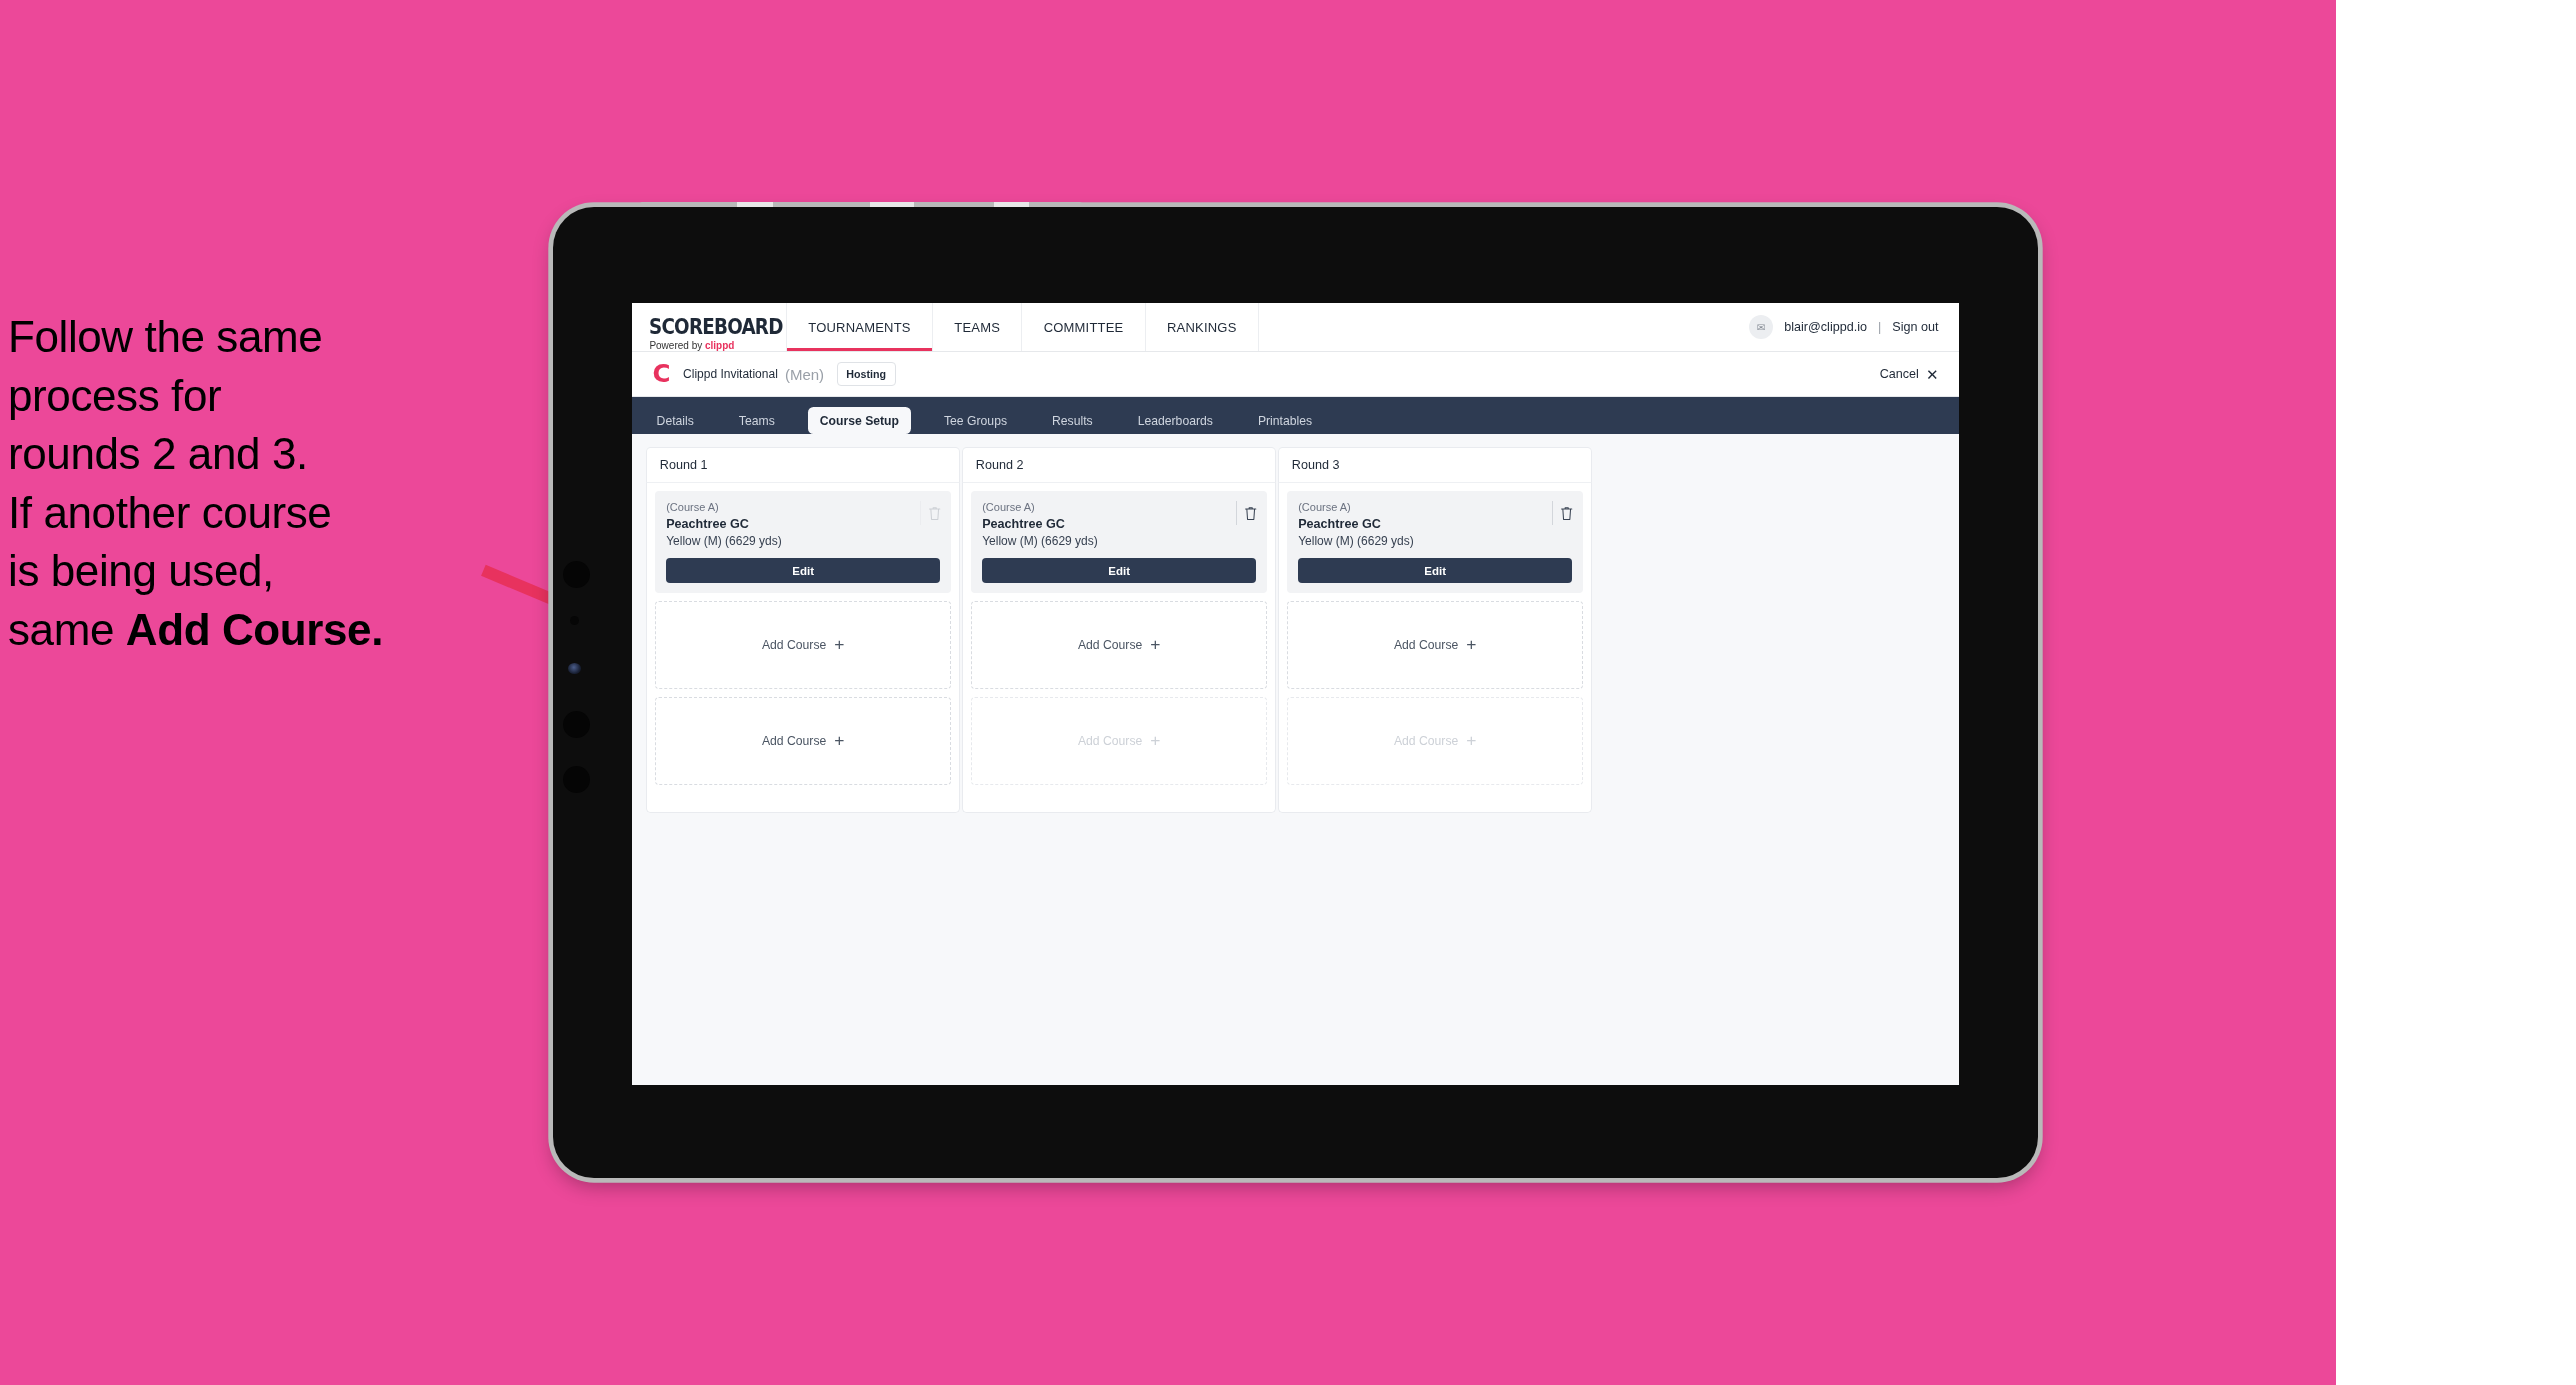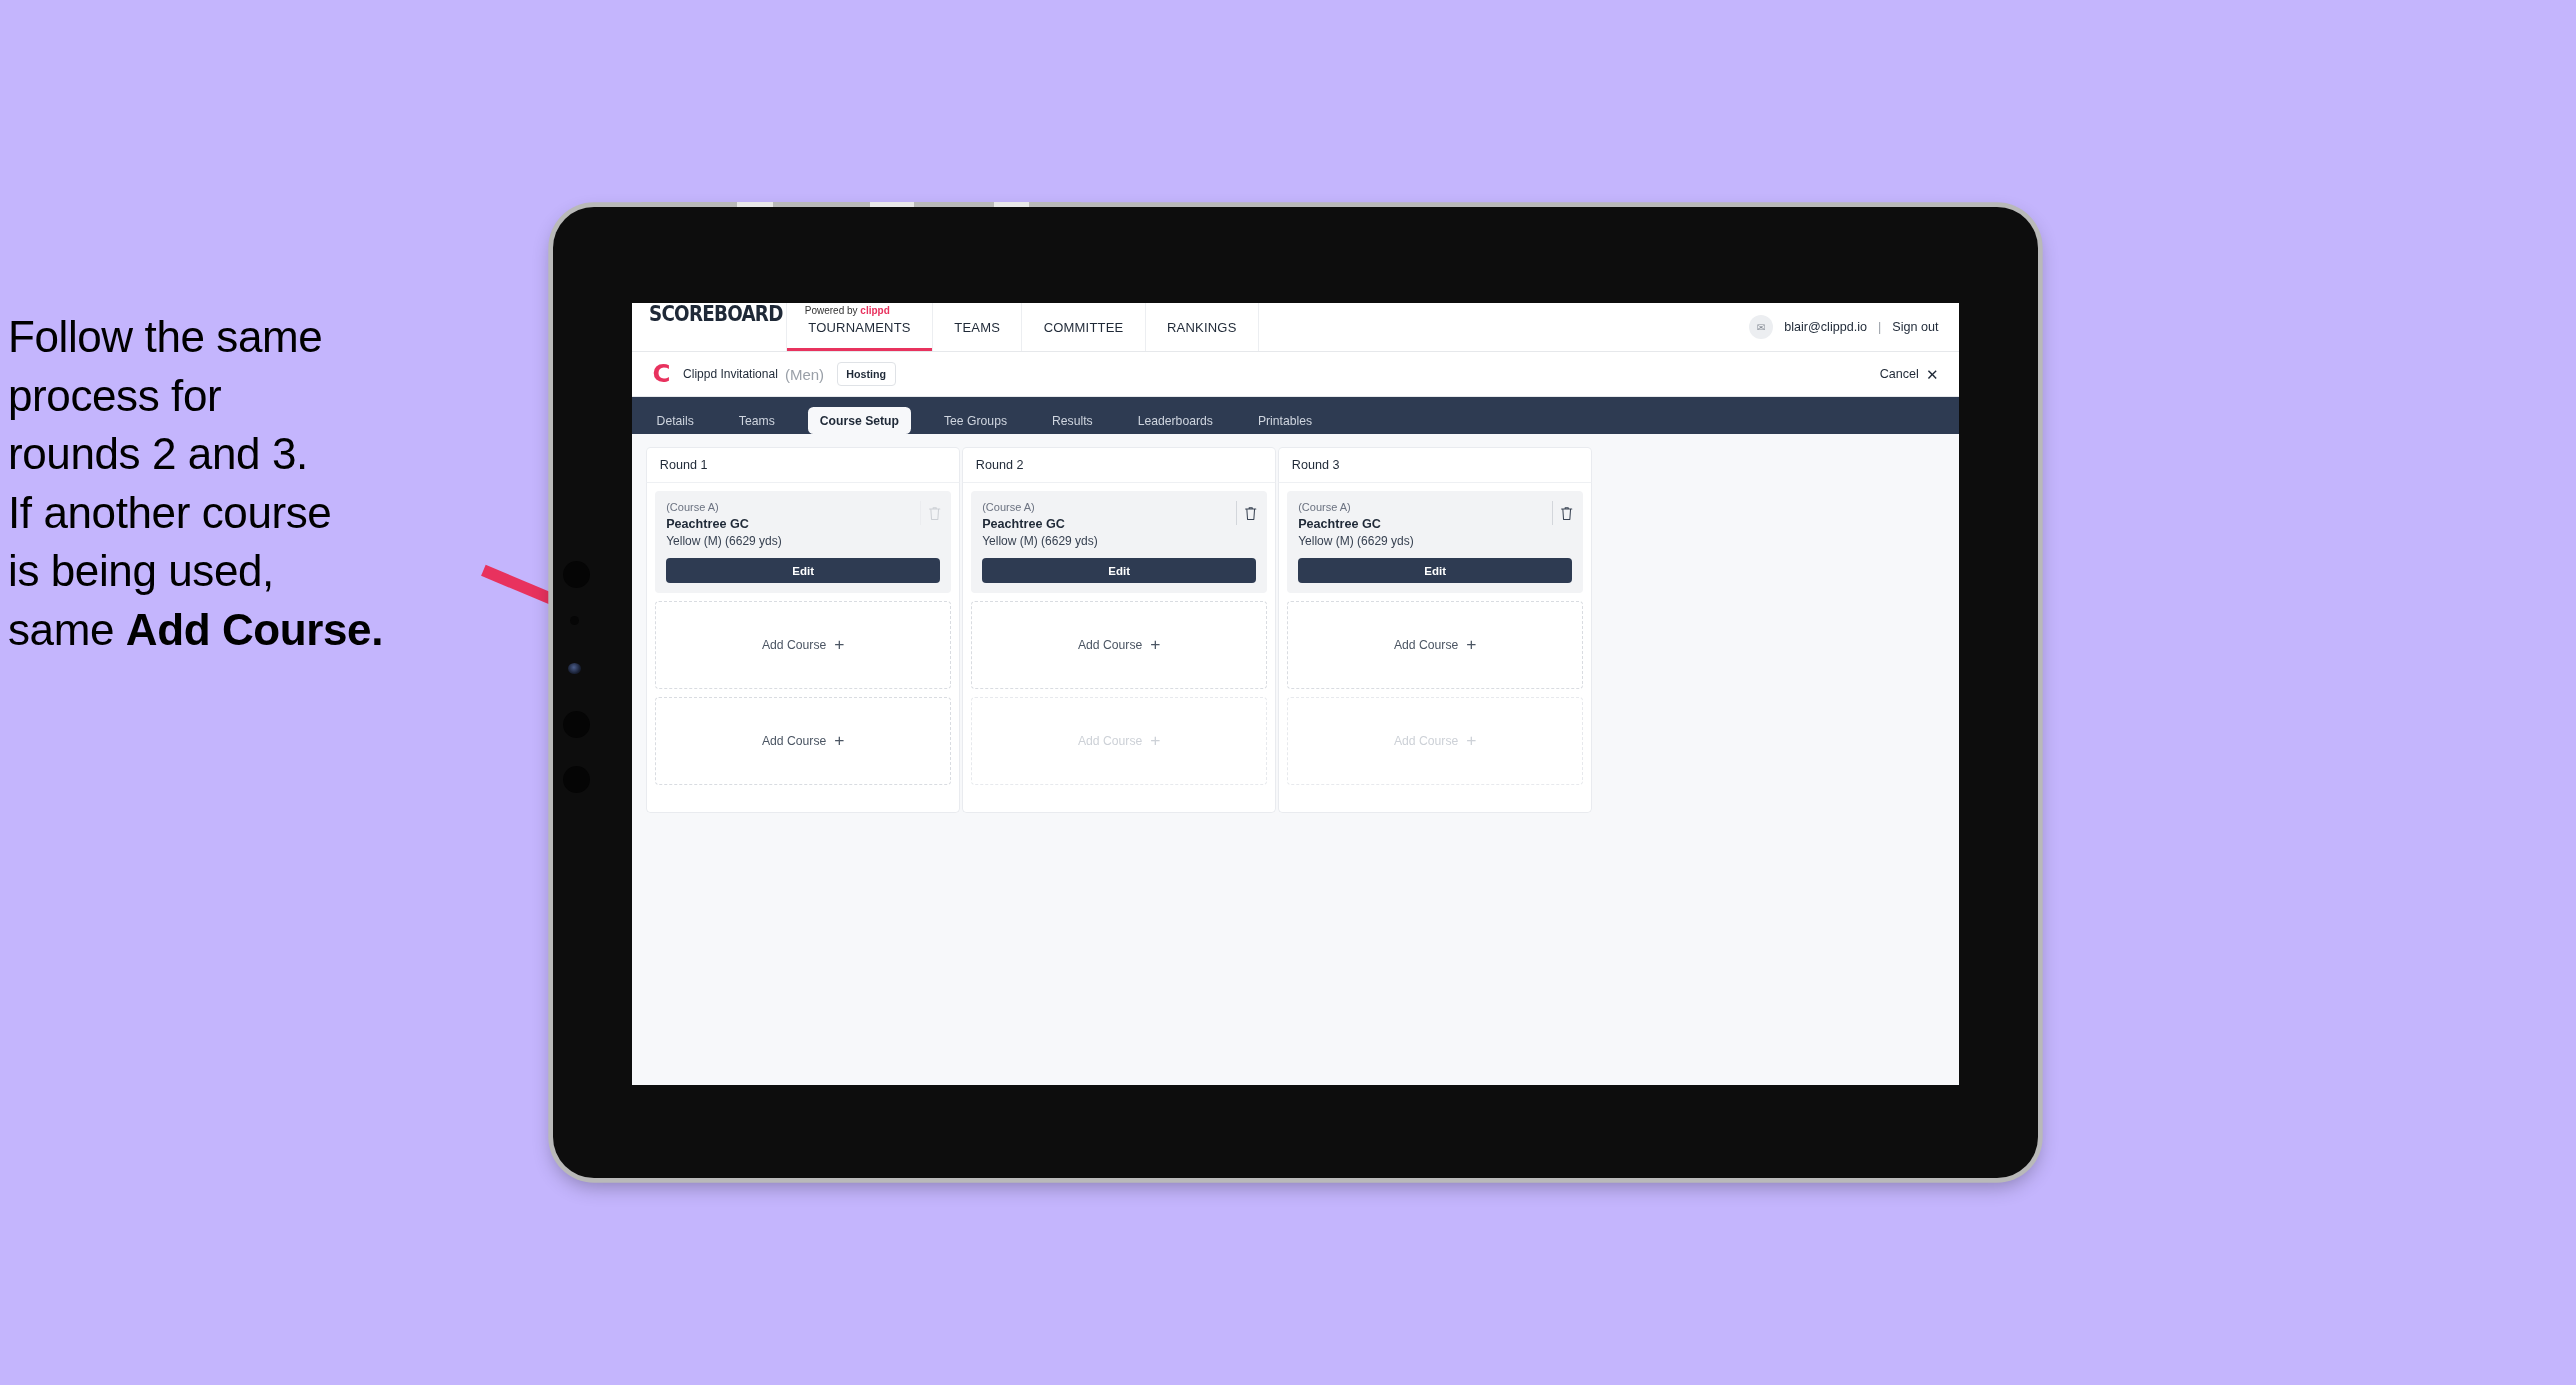--- a/index.html
+++ b/index.html
@@ -2,21 +2,21 @@
 <html style="font-size:12.6px"><head>
 <meta charset="utf-8">
 <style>
   * { box-sizing: border-box; margin: 0; padding: 0; }
   html, body {
     width: 2576px; height: 1386px;
     background: #ffffff;
     font-family: "Liberation Sans", sans-serif;
     overflow: hidden;
   }
-  #stage { position: relative; width: 2576px; height: 1386px; background: #c4b5fd; }
+  #stage { position: relative; width: 2336px; height: 1386px; background: #ec4899; }
 
   
   #annotation {
     position: absolute; left: 8px; top: 308px; width: 505px;
     font-size: 44px; line-height: 1.33; color: #000;
     letter-spacing: -0.4px;
   }
   #annotation .ln { display: block; white-space: nowrap; }
   #annotation b { font-weight: 700; }
 
@@ -50,21 +50,21 @@
     width: 1327px; height: 782px;
     background: #f7f8fa; overflow: hidden;
   }
 
   
   .topbar {
     height: 49px; background: #ffffff; display: flex; align-items: stretch;
     border-bottom: 0.8px solid #e6e8eb;
   }
   .logo-box {
-    width: 155px; display: flex; justify-content: space-between;
+    width: 155px; display: flex; flex-direction: column; justify-content: flex-end;
     padding-left: 17.4px; border-right: 0.8px solid #eceef1;
   }
   .logo-word {
     font-family: "DejaVu Sans", sans-serif;
     font-size: 21.3px; font-weight: 700; letter-spacing: -0.9px;
     color: #1f2937; transform: scaleX(.86); transform-origin: left center;
     line-height: 1;
   }
   .logo-sub { font-size: 10px; color: #333; margin-top: 2.4px; white-space: nowrap; }
   .logo-sub .brand { color: #e8325e; font-weight: 700; }

